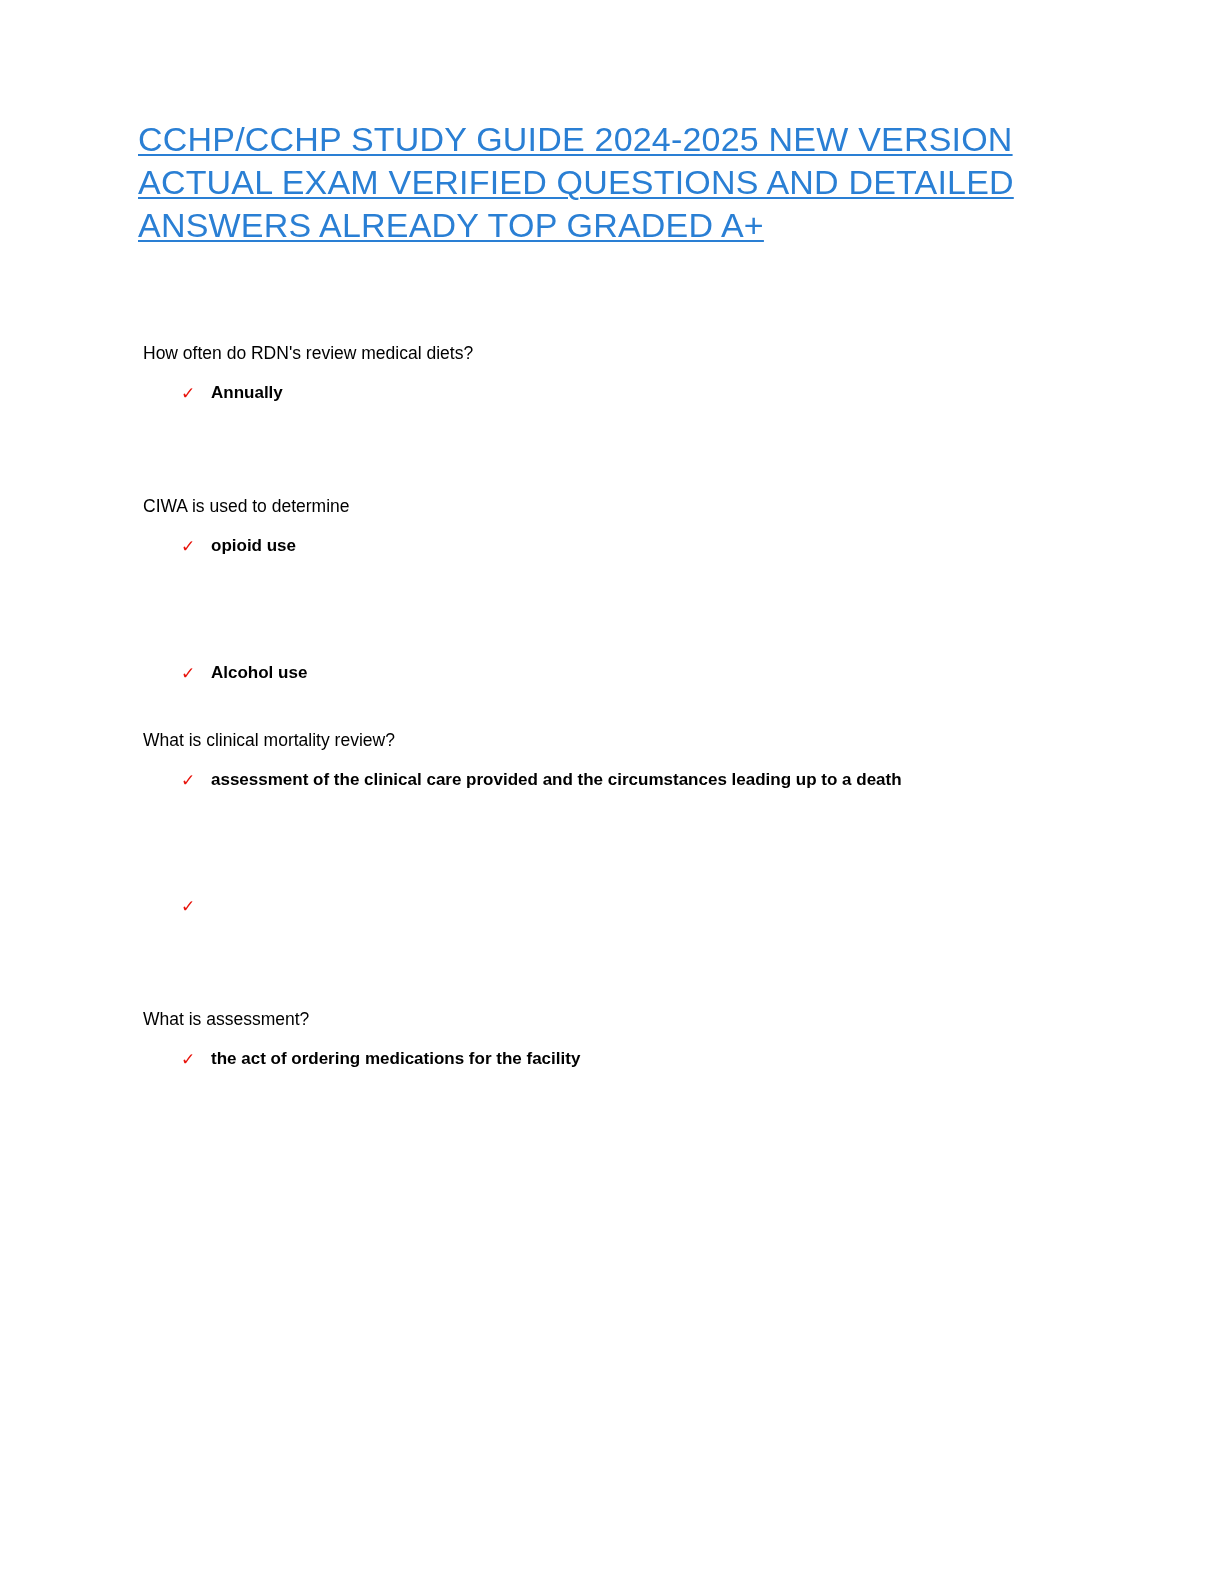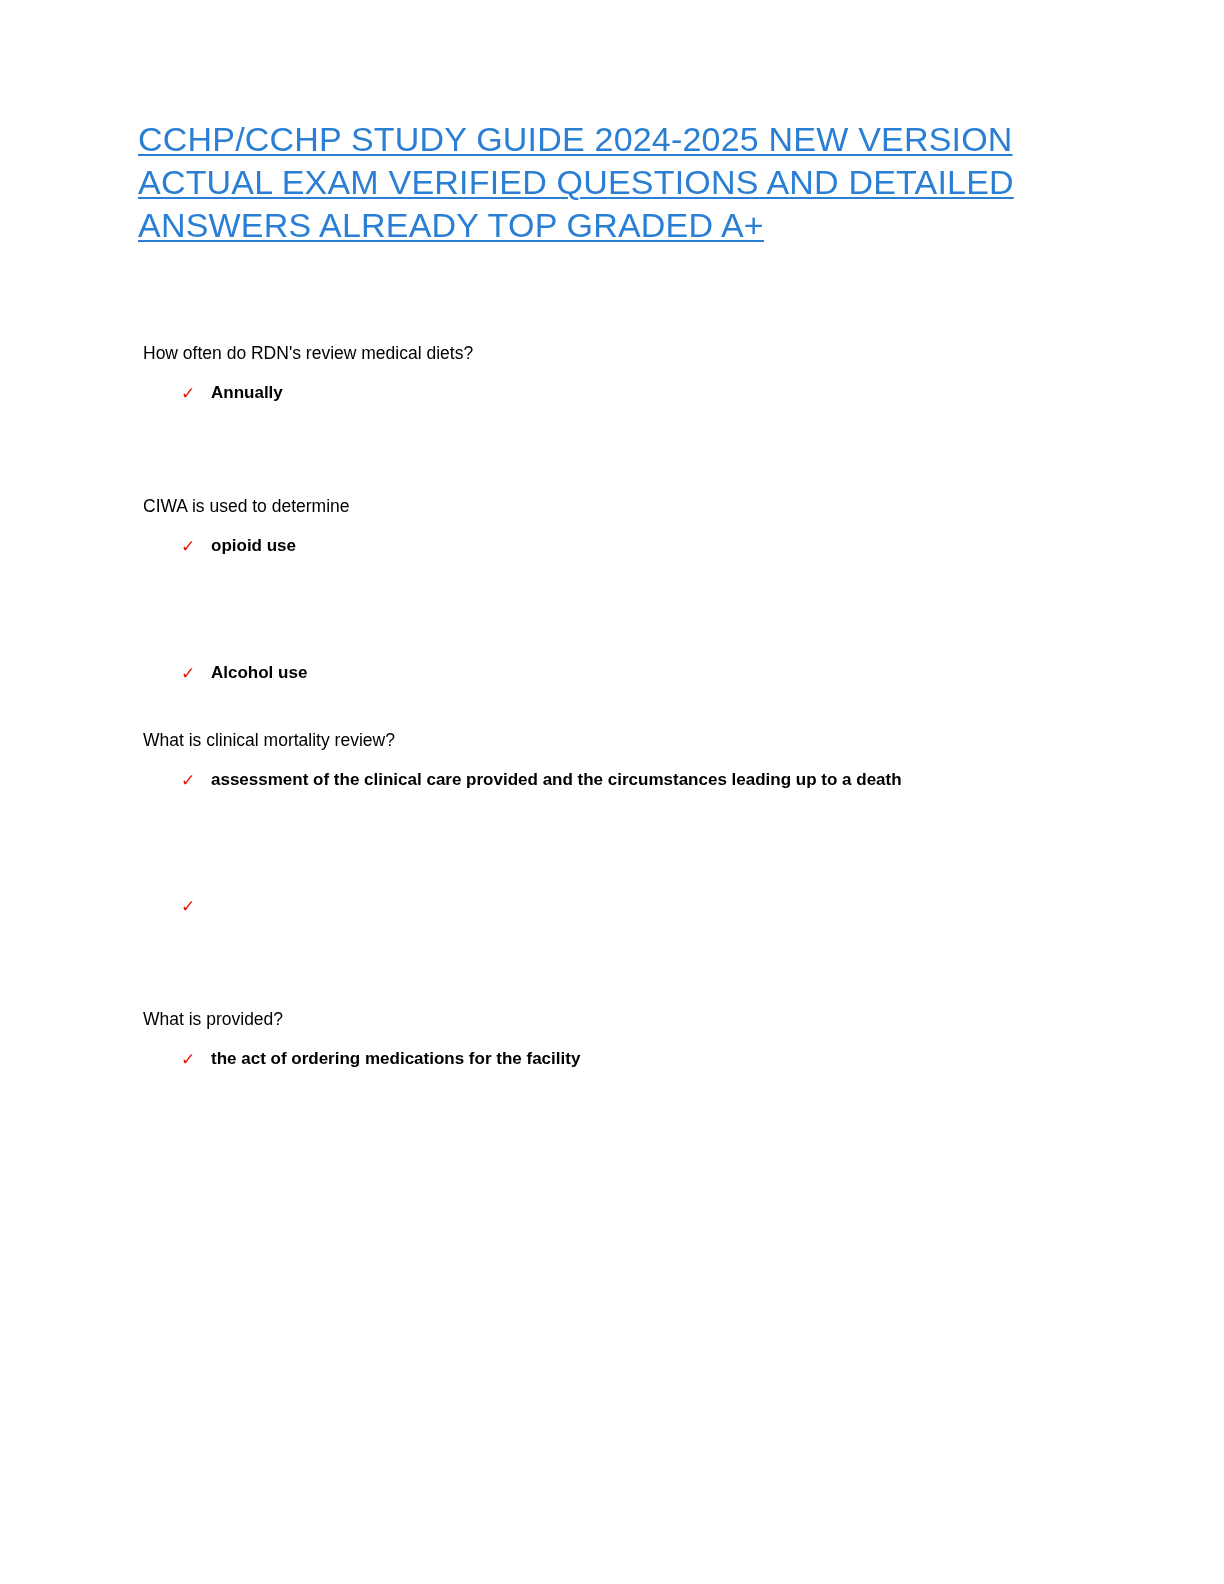--- a/index.html
+++ b/index.html
@@ -132,21 +132,21 @@
 
     <div class="qa-block">
       <div class="answer-row">
         <span class="check-icon">✓</span>
       </div>
     </div>
 
     <div class="sp-5"></div>
 
     <div class="qa-block">
-      <p class="question">What is provided?</p>
+      <p class="question">What is assessment?</p>
       <div class="answer-row">
         <span class="check-icon">✓</span>
         <span class="answer-text">the act of ordering medications for the facility</span>
       </div>
     </div>
 
   </div>
 </div>
 
 </body></html>

